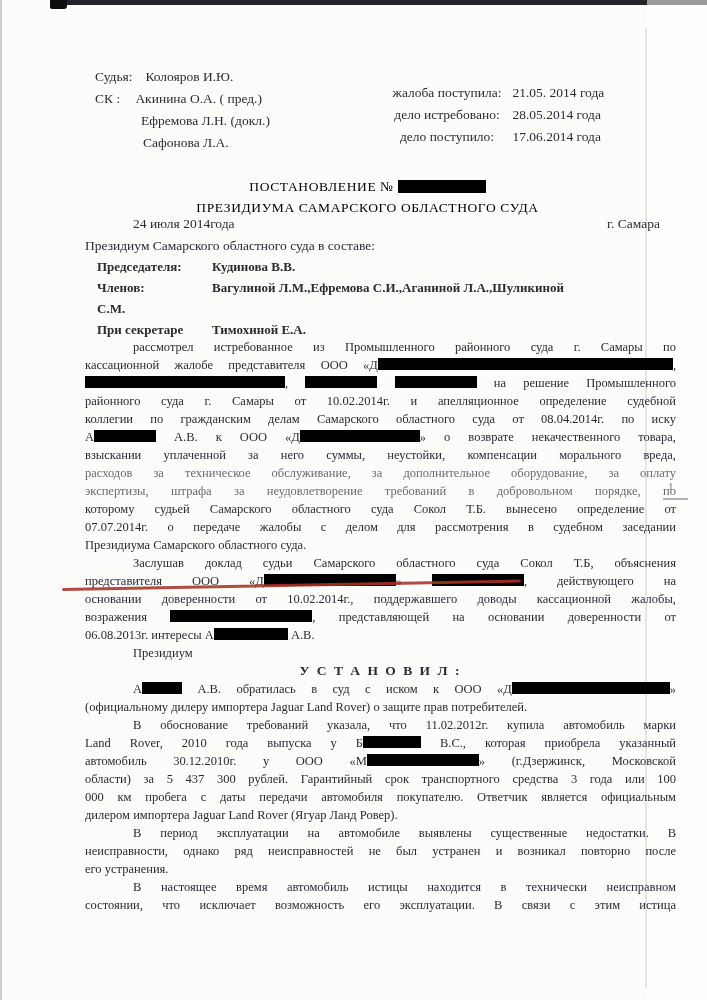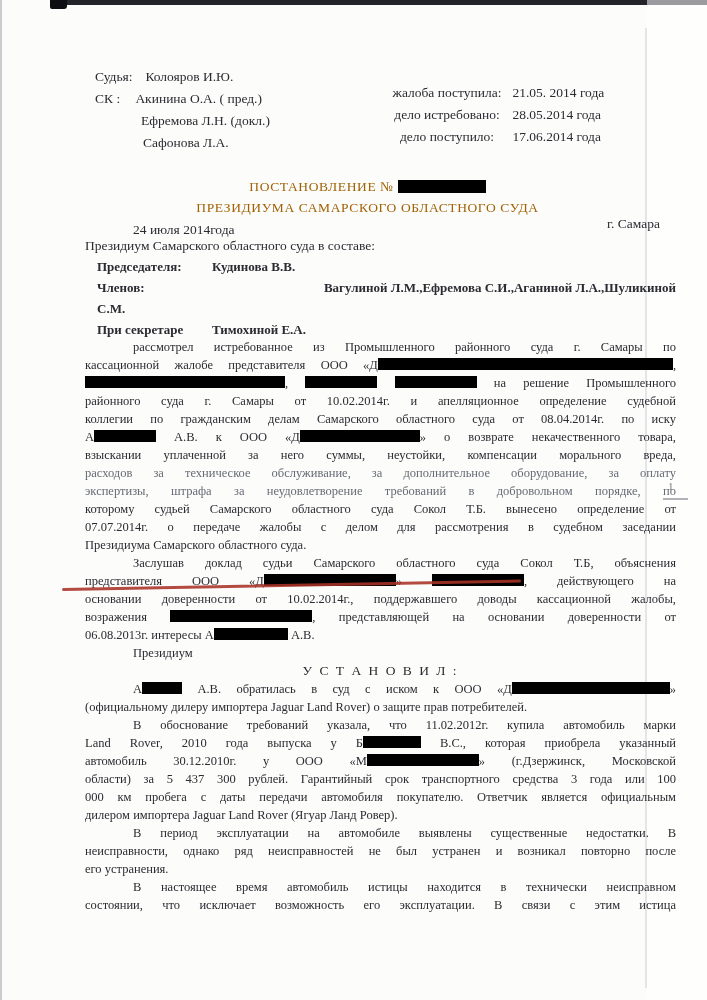--- a/index.html
+++ b/index.html
@@ -14,38 +14,38 @@
   .right-shadow{left:645px;top:28px;width:2px;height:960px;background:#c6ccd4;opacity:.45;}
   .right-band{left:647px;top:0;width:60px;height:1000px;background:rgba(255,255,255,.55);}
 
   
   .hl{left:95px;top:66px;font-size:13.5px;line-height:22px;}
   .hl-label{display:inline-block;}
   .hr{left:385px;top:82px;font-size:13.5px;line-height:22px;}
   .hr-label{display:inline-block;width:124px;text-align:center;}
 
   
-  .title{left:85px;top:176px;width:565px;text-align:center;font-size:13.5px;line-height:21px;letter-spacing:.6px;color:#a16207;}
+  .title{left:85px;top:176px;width:565px;text-align:center;font-size:13.5px;line-height:21px;letter-spacing:.6px;color:#000000;}
   .date-row{left:85px;top:216px;width:575px;display:flex;justify-content:space-between;font-size:13.5px;}
-  .date-left{padding-left:48px;margin-top:6px;}
+  .date-left{padding-left:48px;}
   .intro{left:85px;top:238px;font-size:13.5px;}
 
   
   .comp{left:85px;top:256px;width:591px;font-size:13px;font-weight:bold;line-height:21px;}
   .comp-row{display:flex;margin-left:12px;}
   .comp-label{width:115px;flex:0 0 115px;}
-  .comp-members{flex:1;display:flex;justify-content:flex-end;}
+  .comp-members{flex:1;display:flex;justify-content:flex-start;}
 
   
   .doc-body{left:85px;top:338px;width:591px;}
   .ln{font-size:12.5px;line-height:18px;height:18px;white-space:nowrap;}
   .ln.j{text-align:justify;text-align-last:justify;white-space:normal;}
   .ln.ind{text-indent:48px;}
   .ln.fade{color:#666b75;}
-  .ln.heading{text-align:center;text-align-last:center;font-weight:normal;font-size:13.5px;letter-spacing:2px;text-indent:0;}
+  .ln.heading{text-align:center;text-align-last:center;font-weight:bold;font-size:13.5px;letter-spacing:2px;text-indent:0;}
   .redact{display:inline-block;background:#000;height:12px;vertical-align:-1px;}
   .title .redact{height:13px;vertical-align:-2px;}
 
   
   .red-line{left:62px;top:588px;width:459px;height:3px;background:#a93226;opacity:.88;
             transform:rotate(-1.05deg);transform-origin:left center;border-radius:2px;}
   .page-num{left:668px;top:480px;font-size:11px;color:#7b7b83;font-family:"Liberation Serif",serif;}
   .page-num-underline{left:663px;top:498px;width:25px;height:2px;background:#90909a;opacity:.7;}
 </style>
 </head>

